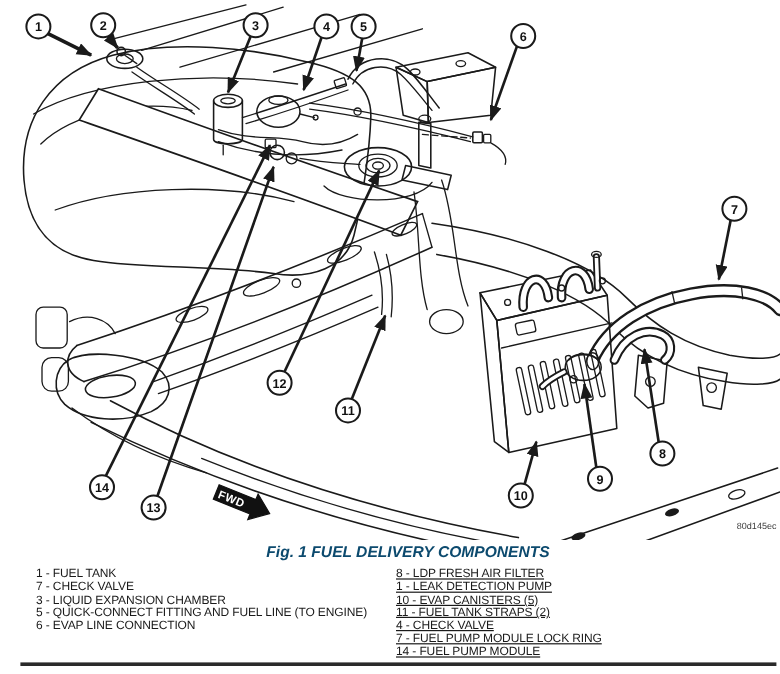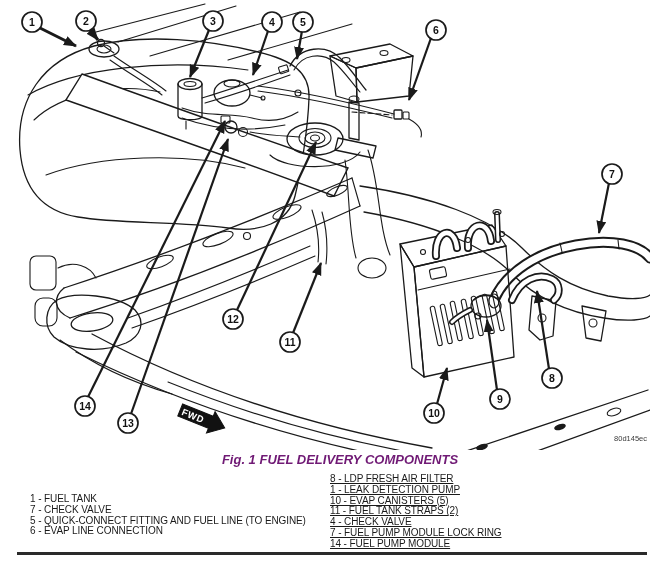--- a/index.html
+++ b/index.html
@@ -12,24 +12,24 @@
   svg .tube-b{fill:none;stroke:#1a1a1a;stroke-linecap:round;}
   svg .tube-w{fill:none;stroke:#ffffff;stroke-linecap:round;}
   svg .leader{fill:none;stroke:#1a1a1a;}
   svg .co-circle{fill:#ffffff;stroke:#1a1a1a;stroke-width:1.7;}
   svg .co-num{font-family:"Liberation Sans",sans-serif;font-size:10.5px;font-weight:700;fill:#111;
         text-anchor:middle;}
   svg .partcode{font-family:"Liberation Sans",sans-serif;font-size:7.5px;fill:#3a3a3a;text-anchor:end;}
   svg .fwdtext{font-family:"Liberation Sans",sans-serif;font-size:9.5px;font-weight:700;fill:#ffffff;
         letter-spacing:0.5px;}
   .caption{position:absolute;left:40px;top:452px;width:600px;text-align:center;
-        font-size:13px;font-weight:700;font-style:italic;color:#701a75;}
+        font-size:13px;font-weight:700;font-style:italic;color:#0c4a6e;}
   .legend-col{position:absolute;top:474px;font-size:10px;line-height:10.8px;color:#1a1a1a;
         white-space:nowrap;letter-spacing:-0.1px;}
-  .legend-left{left:30px;width:296px;margin-top:20px;}
+  .legend-left{left:30px;width:296px;}
   .legend-right{left:330px;width:316px;text-decoration:underline;}
   .bottom-rule{position:absolute;left:17px;top:552px;width:630px;height:2.5px;background:#2a2a2a;}
 </style>
 </head>
 <body>
 
 <div class="page">
 
   <svg class="diagram" width="650" height="450" viewBox="0 0 650 450">
     <defs>
@@ -306,20 +306,21 @@
     </g>
 
     <text class="partcode" x="647" y="441">80d145ec</text>
   </svg>
 
   <div class="caption">Fig. 1 FUEL DELIVERY COMPONENTS</div>
 
   <div class="legend-col legend-left">
     <div>1 - FUEL TANK</div>
     <div>7 - CHECK VALVE</div>
+    <div>3 - LIQUID EXPANSION CHAMBER</div>
     <div>5 - QUICK-CONNECT FITTING AND FUEL LINE (TO ENGINE)</div>
     <div>6 - EVAP LINE CONNECTION</div>
   </div>
   <div class="legend-col legend-right">
     <div>8 - LDP FRESH AIR FILTER</div>
     <div>1 - LEAK DETECTION PUMP</div>
     <div>10 - EVAP CANISTERS (5)</div>
     <div>11 - FUEL TANK STRAPS (2)</div>
     <div>4 - CHECK VALVE</div>
     <div>7 - FUEL PUMP MODULE LOCK RING</div>

